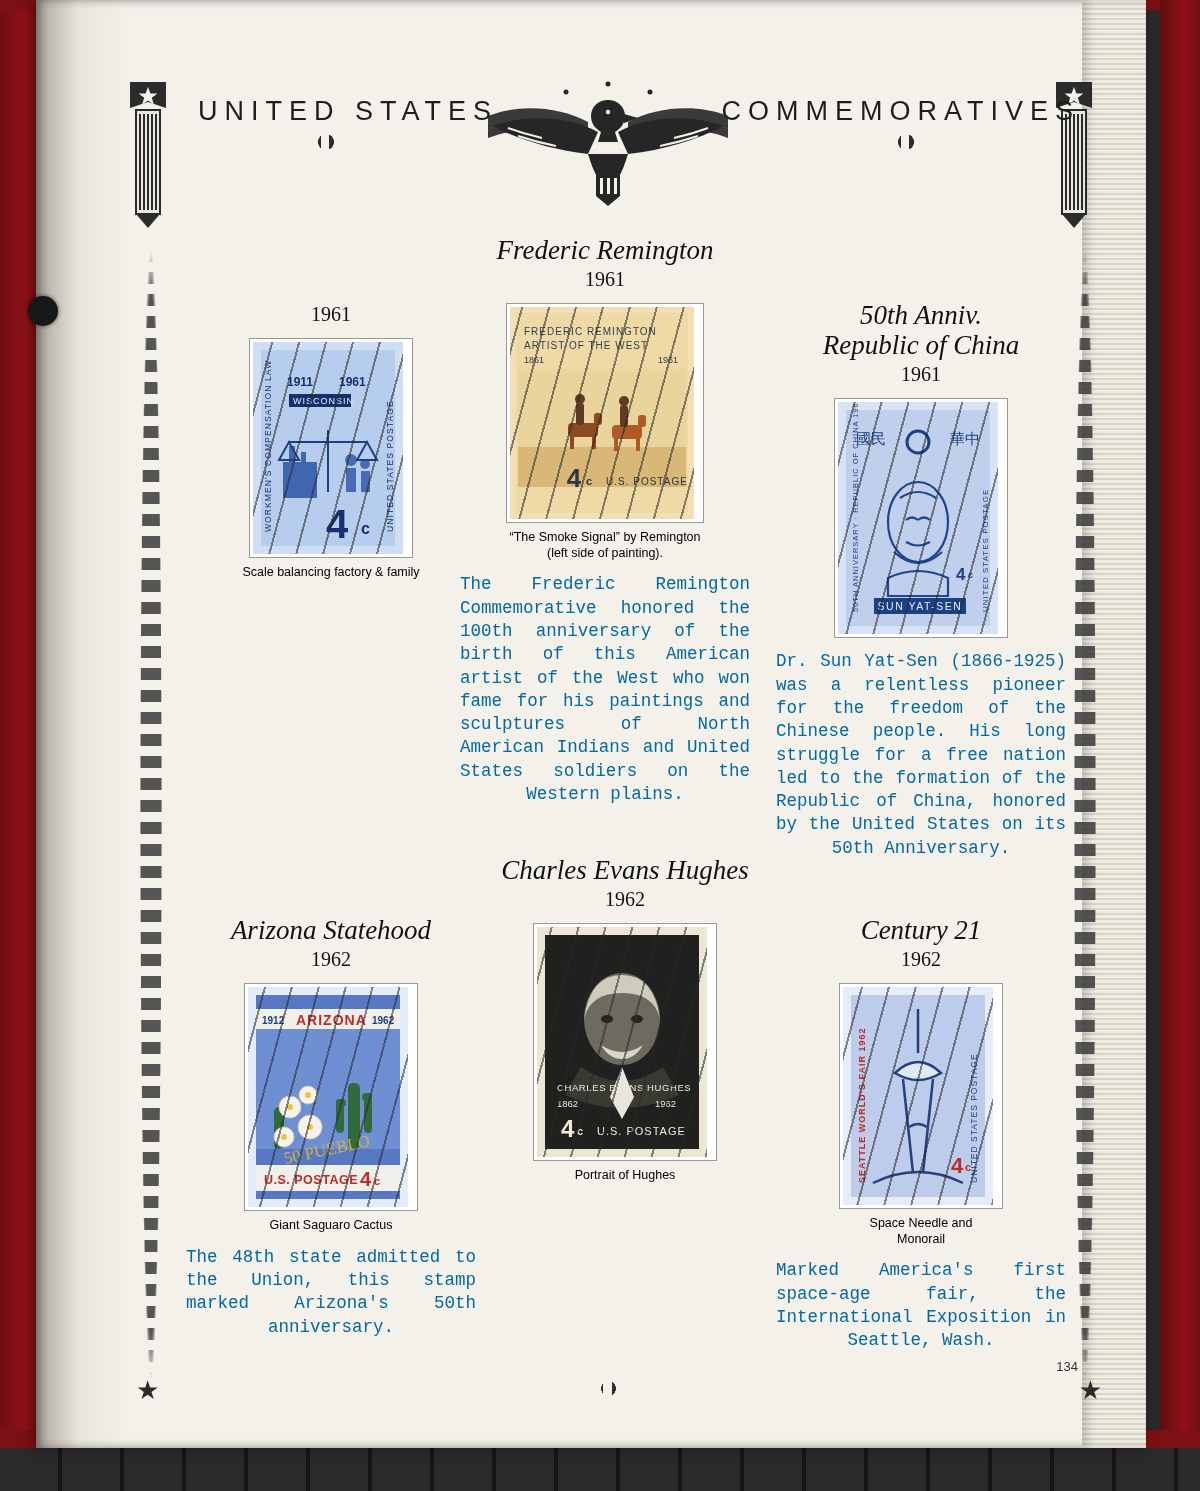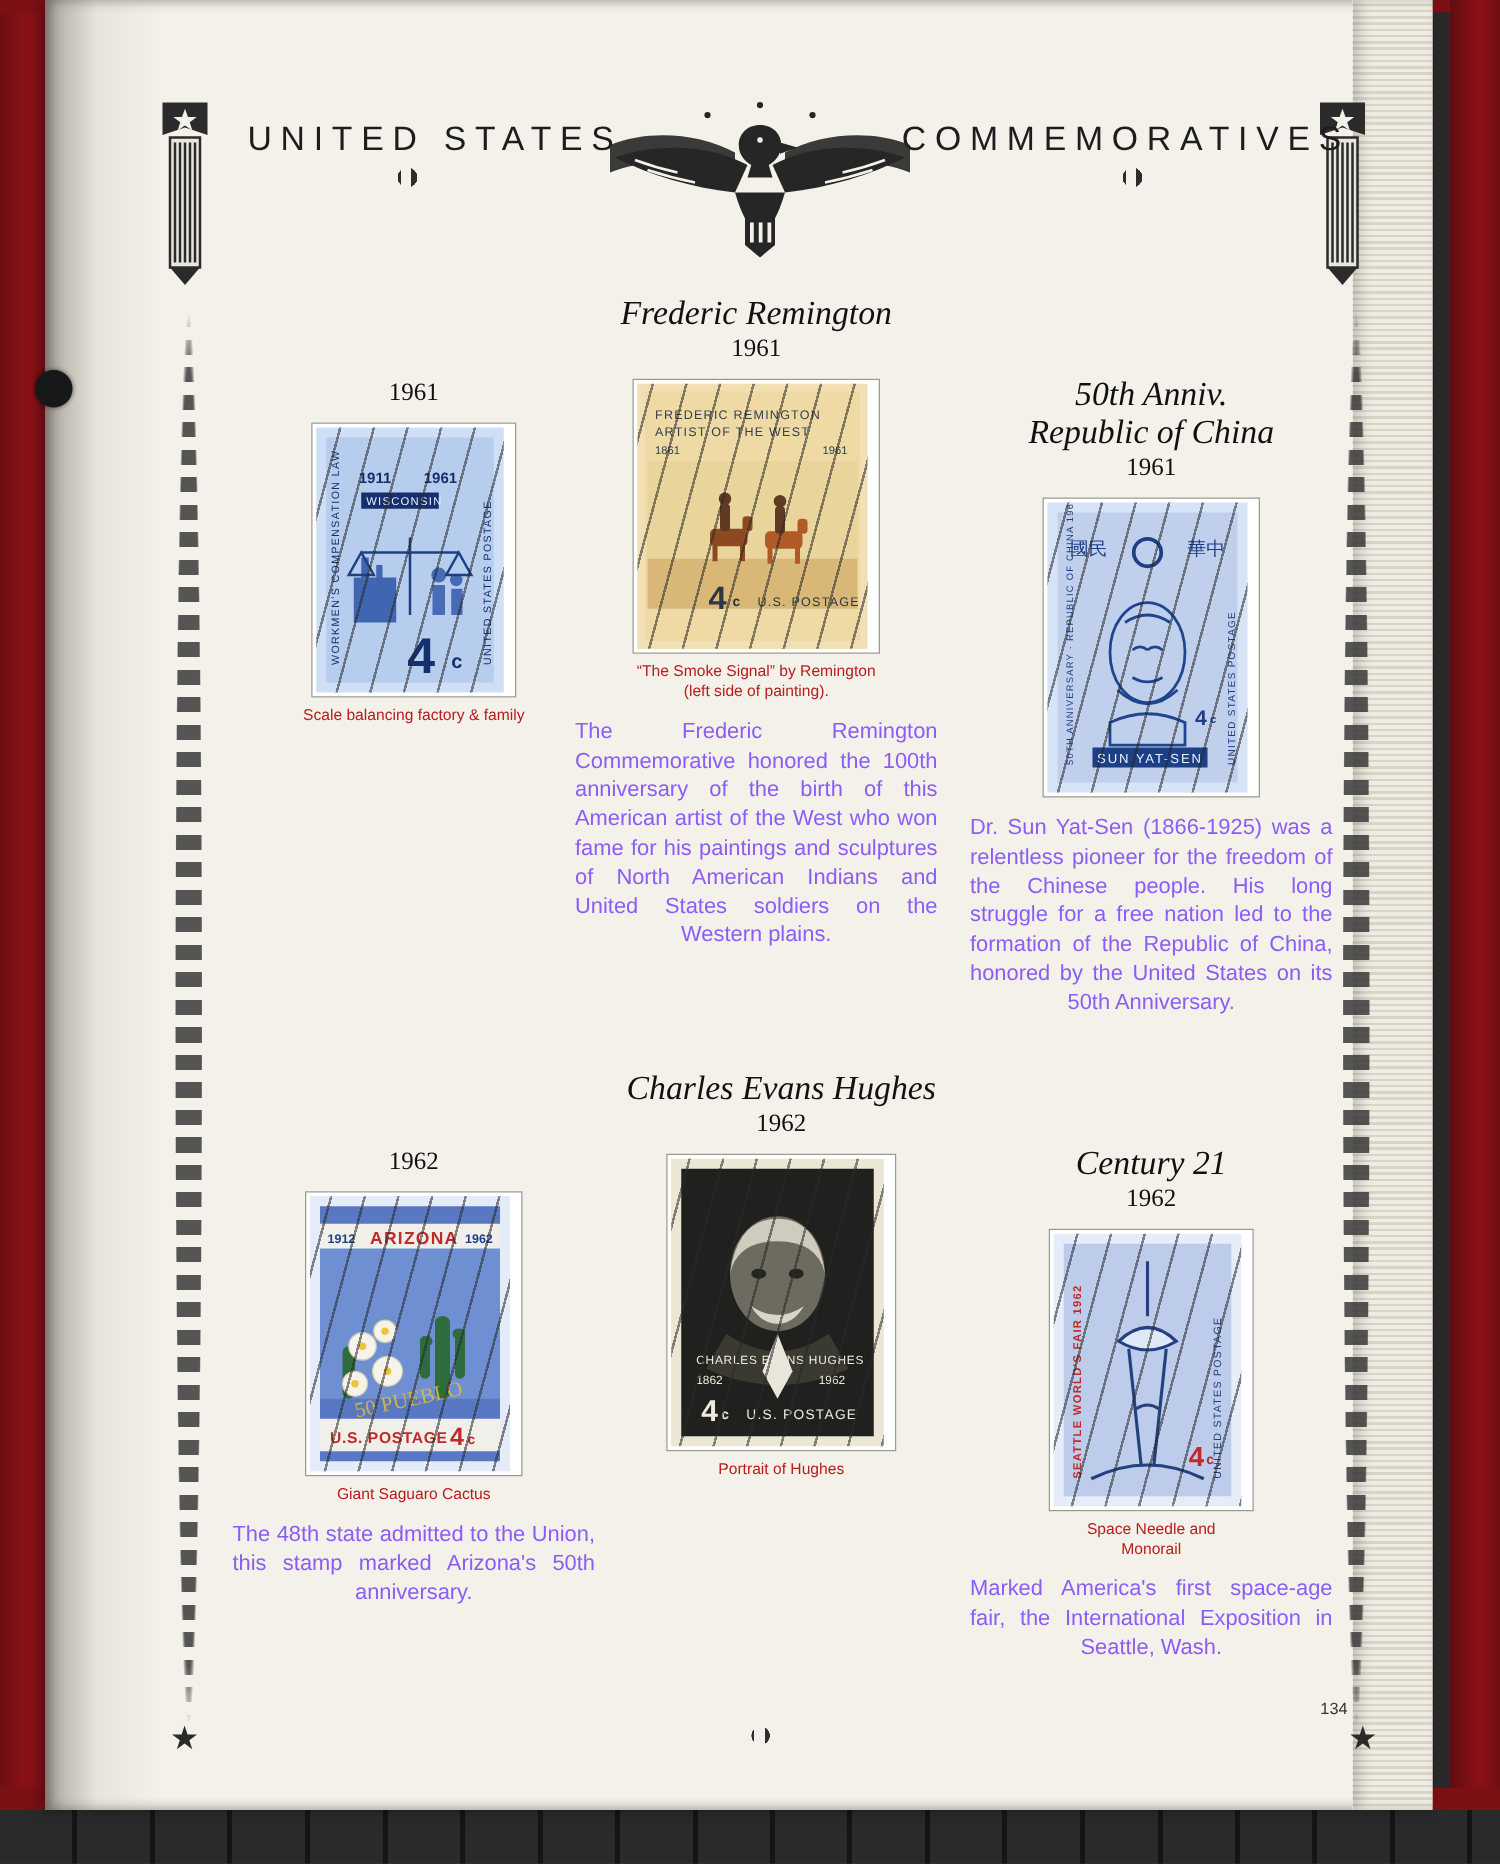--- a/index.html
+++ b/index.html
@@ -61,22 +61,22 @@
   .corner-star{position:absolute;bottom:44px;color:#2b2b2b;font-size:26px;line-height:1;}
   .corner-star.l{left:8px;} .corner-star.r{right:-14px;}
   
   .entry{position:absolute;}
   .ent-title{
     font-family:"Liberation Serif",serif;font-style:italic;font-weight:400;
     font-size:27px;color:#111;text-align:center;line-height:1.12;
   }
   .ent-year{font-family:"Liberation Serif",serif;font-size:20px;text-align:center;color:#111;margin-top:3px;}
   .stampbox{margin:12px auto 0;border:1px solid #9a9a93;background:#fff;padding:3px;}
-  .caption{font-family:"Liberation Sans",sans-serif;font-size:12.5px;text-align:center;color:#b91c1c;margin-top:7px;line-height:1.25;}
-  .body{font-family:Liberation Sans, sans-serif;font-size:17.5px;color:#8b5cf6;text-align:justify;text-align-last:center;line-height:1.33;margin-top:12px;}
+  .caption{font-family:"Liberation Sans",sans-serif;font-size:12.5px;text-align:center;color:#000000;margin-top:7px;line-height:1.25;}
+  .body{font-family:Liberation Mono, monospace;font-size:17.5px;color:#0369a1;text-align:justify;text-align-last:center;line-height:1.33;margin-top:12px;}
   
   .stamp{position:relative;overflow:hidden;}
   .cancel{position:absolute;left:-20%;top:-10%;width:150%;height:130%;
      background:repeating-linear-gradient(105deg, rgba(40,40,40,.55) 0px, rgba(40,40,40,.55) 2px, transparent 2px, transparent 26px);
      pointer-events:none;}
   .pgnum{position:absolute;right:10px;bottom:74px;font-family:"Liberation Sans",sans-serif;font-size:13px;color:#333;}
 </style>
 </head>
 <body>
 
@@ -332,20 +332,21 @@
             <text x="60" y="208" font-family="Liberation Sans, sans-serif" font-size="11" fill="#efeadb" letter-spacing="1">U.S. POSTAGE</text>
           </svg>
           <div class="cancel"></div>
         </div>
       </div>
 
       <div class="caption">Portrait of Hughes</div>
     </div>
 
     <div class="entry" style="left:58px;top:915px;width:290px;">
+      <div class="ent-title">Arizona Statehood</div>
       <div class="ent-year">1962</div>
 
       <div class="stampbox" style="width:166px;">
         <div class="stamp" style="width:160px;height:220px;background:#dfe7f5;">
           <svg width="160" height="220" viewBox="0 0 160 220">
             <rect width="160" height="220" fill="#e3ecf8"></rect>
             <rect x="8" y="8" width="144" height="204" fill="#5878c3"></rect>
 
             <rect x="8" y="22" width="144" height="20" fill="#f0efe9"></rect>
             <text x="14" y="37" font-family="Liberation Sans, sans-serif" font-size="10" fill="#1d3f86" font-weight="bold">1912</text>

